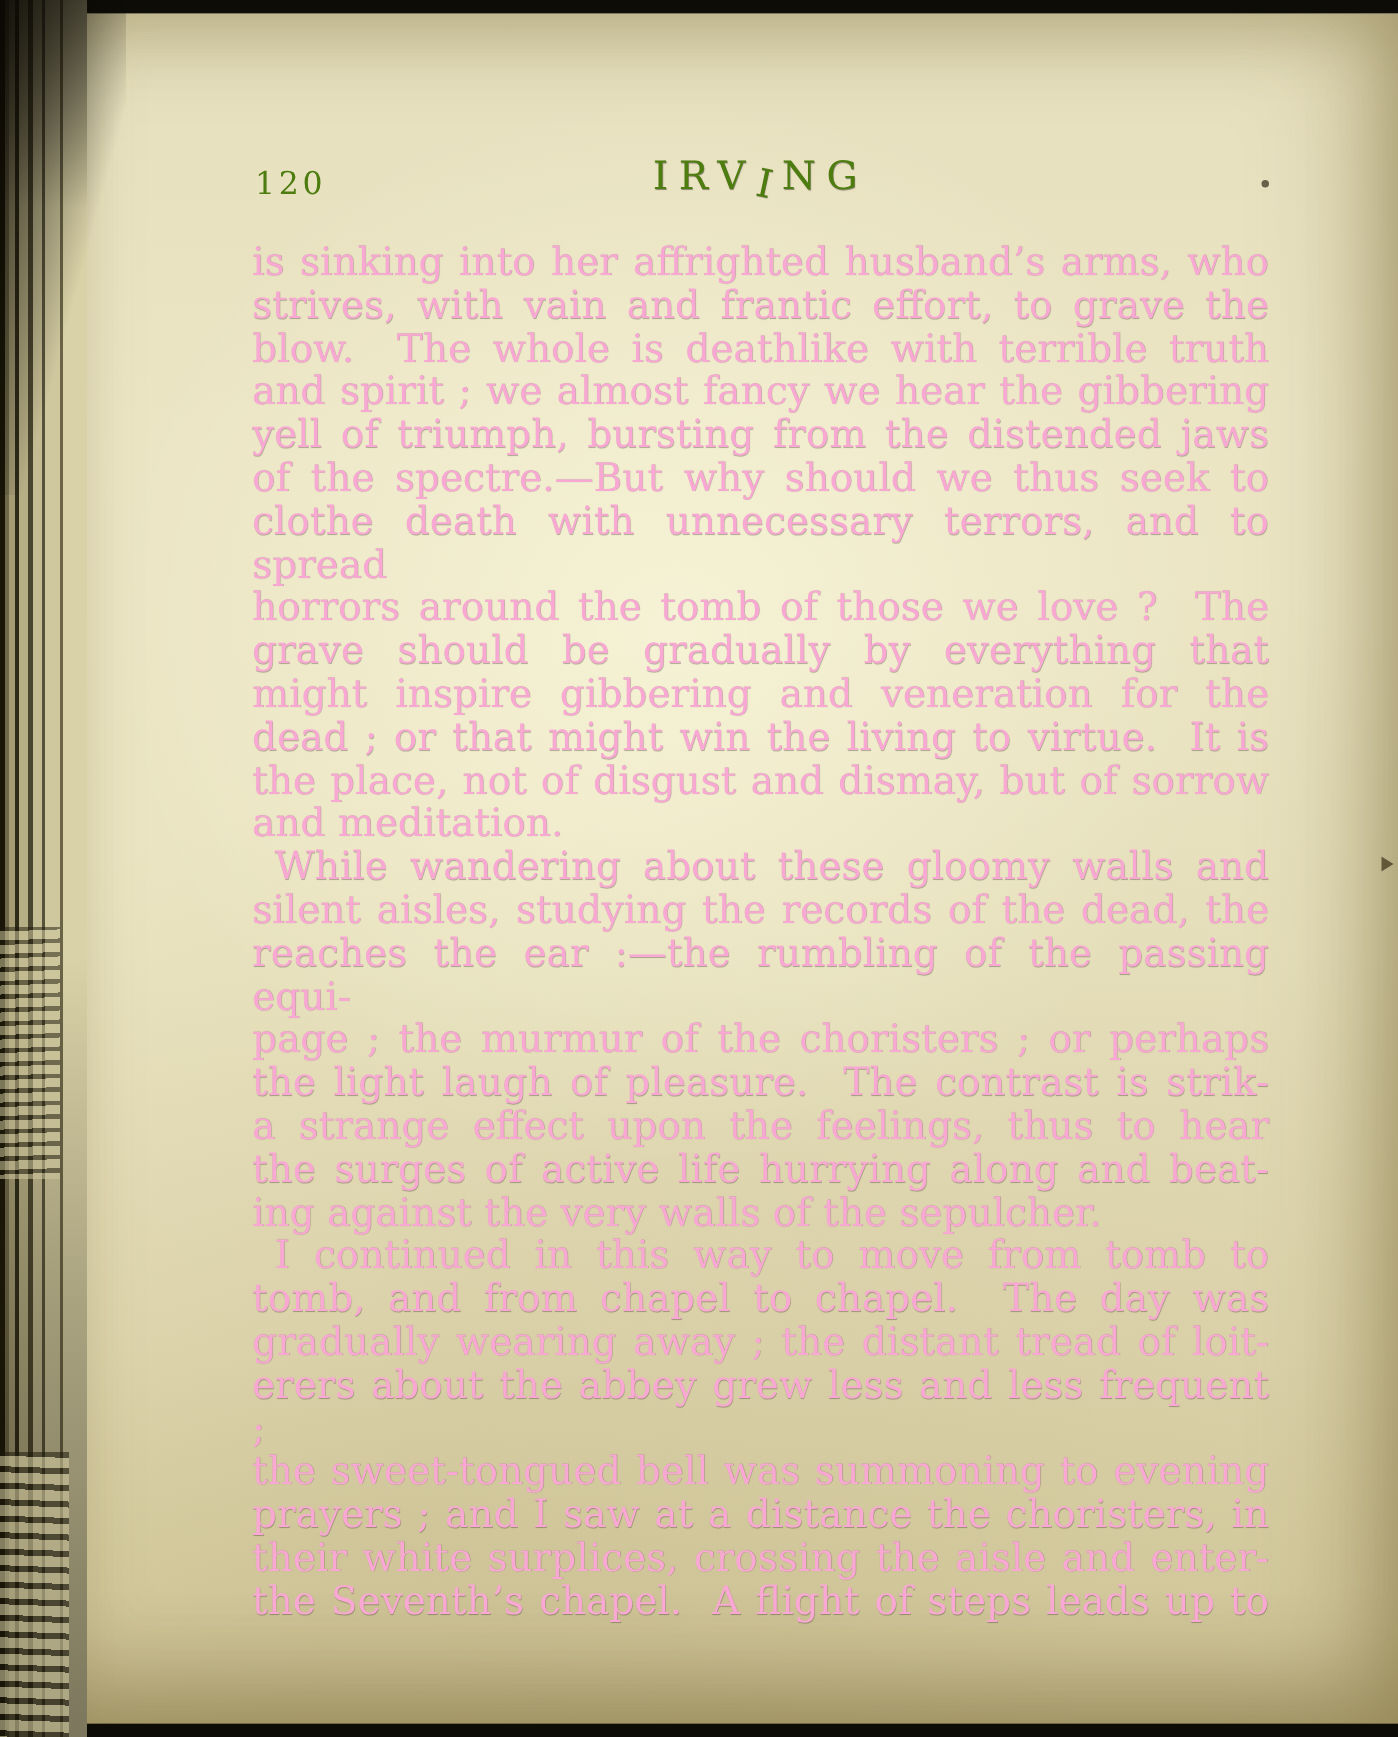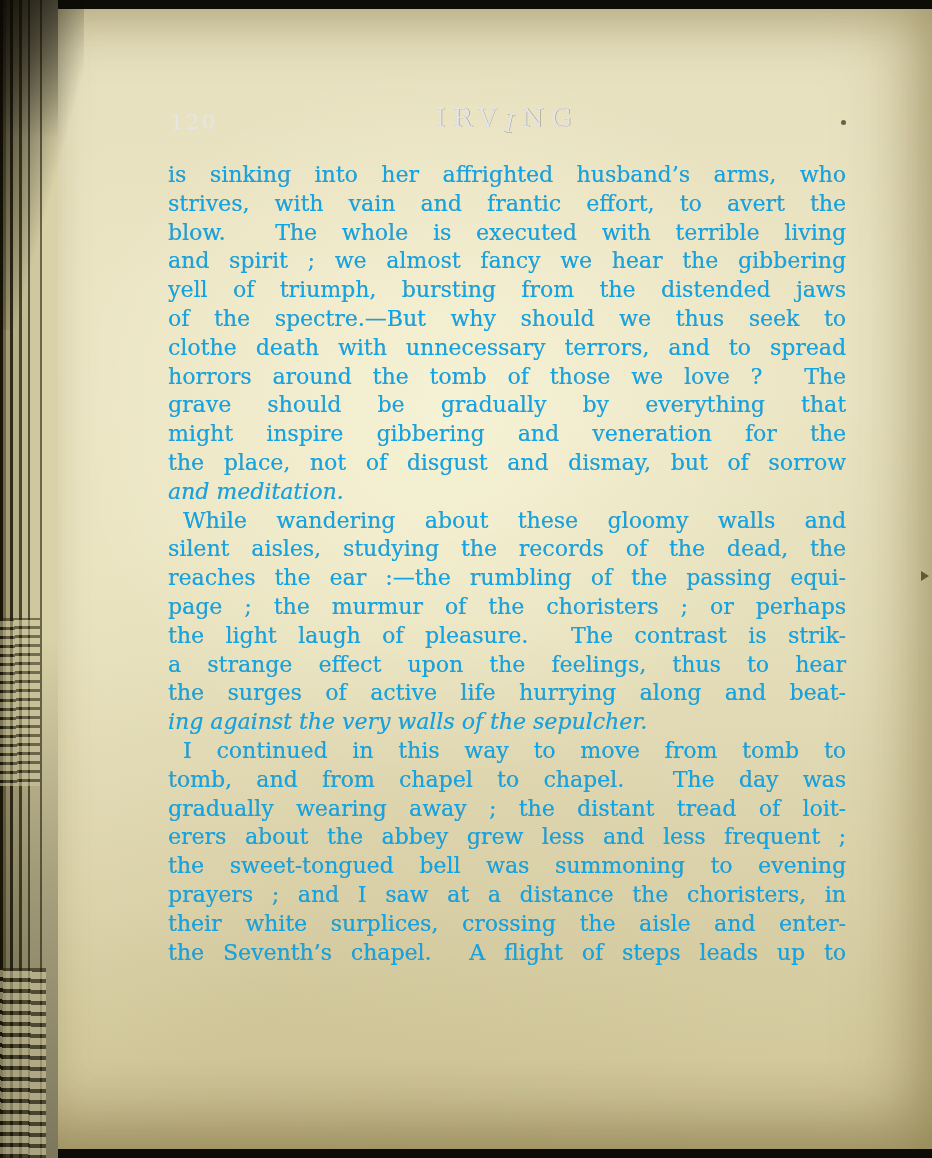--- a/index.html
+++ b/index.html
@@ -62,21 +62,21 @@
   }
   .le-bot {
     position: absolute; left: 0; bottom: 0;
     width: 46px; height: 190px;
     background: repeating-linear-gradient(182deg, rgba(28,24,10,0.55) 0 4px, rgba(205,197,155,0.6) 4px 11px);
   }
   .header {
     position: absolute;
     left: 168px; right: 86px; top: 103px;
     height: 42px;
-    color: #e5e5e5;
+    color: #4d7c0f;
   }
   .pagenum {
     position: absolute; left: 2px; top: 7px;
     font-size: 21px; letter-spacing: 2.5px;
   }
   .title {
     position: absolute; left: 50%; top: 0;
     transform: translateX(-50%);
     font-size: 26px; letter-spacing: 7px;
     white-space: nowrap;
@@ -87,31 +87,31 @@
     transform: translateY(6px) rotate(12deg);
   }
   .inkdot {
     position: absolute; right: 0; top: 17px;
     width: 5px; height: 5px; border-radius: 50%;
     background: rgba(60,54,36,0.75);
   }
   .bodytext {
     position: absolute;
     left: 168px; width: 678px; top: 161px;
-    font-size: 22px;
+    font-size: 26px;
     line-height: 28.8px;
-    color: #0ea5e9;
+    color: #f9a8d4;
     text-shadow: 0.3px 0.4px 0.5px rgba(44,42,30,0.35);
   }
   .line {
     text-align: justify;
     text-align-last: justify;
     white-space: pre-wrap;
   }
-  .line.last { text-align-last: left; font-style: italic; }
+  .line.last { text-align-last: left; }
   .para.indent .line:first-child { text-indent: 15px; }
   .mark-right {
     position: absolute; right: 3px; top: 571px;
     width: 0; height: 0;
     border-left: 8px solid rgba(75,66,38,0.8);
     border-top: 5px solid transparent;
     border-bottom: 5px solid transparent;
   }
 </style>
 </head>
@@ -128,29 +128,30 @@
 
   <div class="header">
     <span class="pagenum">120</span>
     <span class="title"><span>IRV</span><span class="flaw">I</span><span>NG</span></span>
     <span class="inkdot"></span>
   </div>
 
   <div class="bodytext">
     <div class="para">
         <div class="line">is sinking into her affrighted husband’s arms, who</div>
-        <div class="line">strives, with vain and frantic effort, to avert the</div>
-        <div class="line">blow.  The whole is executed with terrible living</div>
+        <div class="line">strives, with vain and frantic effort, to grave the</div>
+        <div class="line">blow.  The whole is deathlike with terrible truth</div>
         <div class="line">and spirit ; we almost fancy we hear the gibbering</div>
         <div class="line">yell of triumph, bursting from the distended jaws</div>
         <div class="line">of the spectre.—But why should we thus seek to</div>
         <div class="line">clothe death with unnecessary terrors, and to spread</div>
         <div class="line">horrors around the tomb of those we love ?  The</div>
         <div class="line">grave should be gradually by everything that</div>
         <div class="line">might inspire gibbering and veneration for the</div>
+        <div class="line">dead ; or that might win the living to virtue.  It is</div>
         <div class="line">the place, not of disgust and dismay, but of sorrow</div>
         <div class="line last">and meditation.</div>
       </div>
     <div class="para indent">
         <div class="line">While wandering about these gloomy walls and</div>
         <div class="line">silent aisles, studying the records of the dead, the</div>
         <div class="line">reaches the ear :—the rumbling of the passing equi-</div>
         <div class="line">page ; the murmur of the choristers ; or perhaps</div>
         <div class="line">the light laugh of pleasure.  The contrast is strik-</div>
         <div class="line">a strange effect upon the feelings, thus to hear</div>

